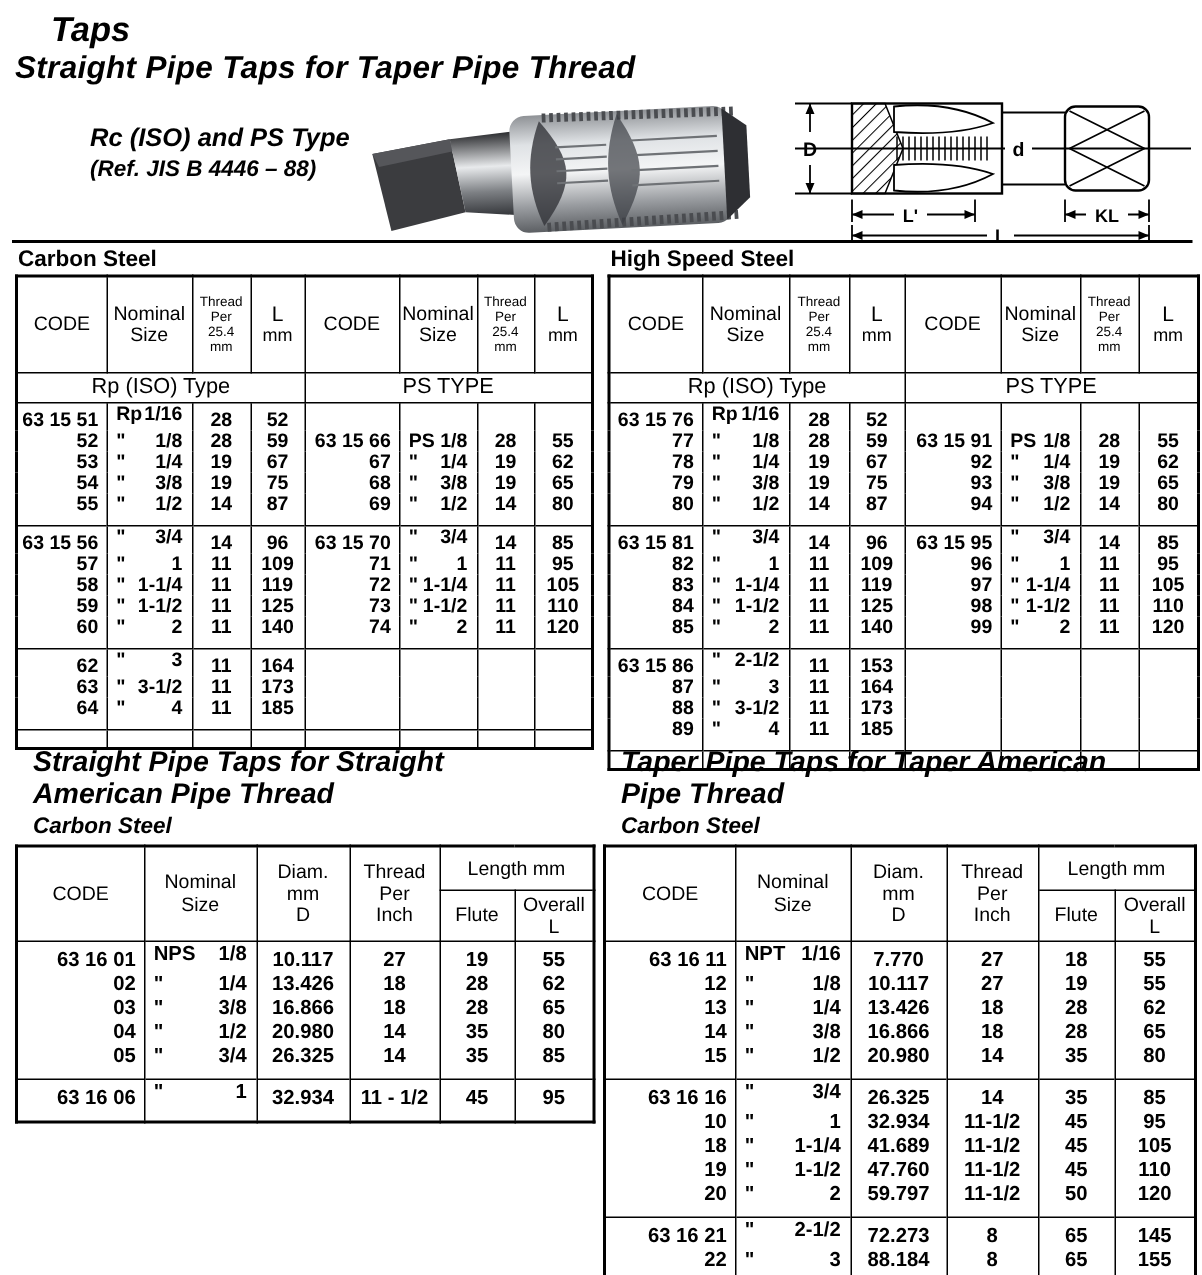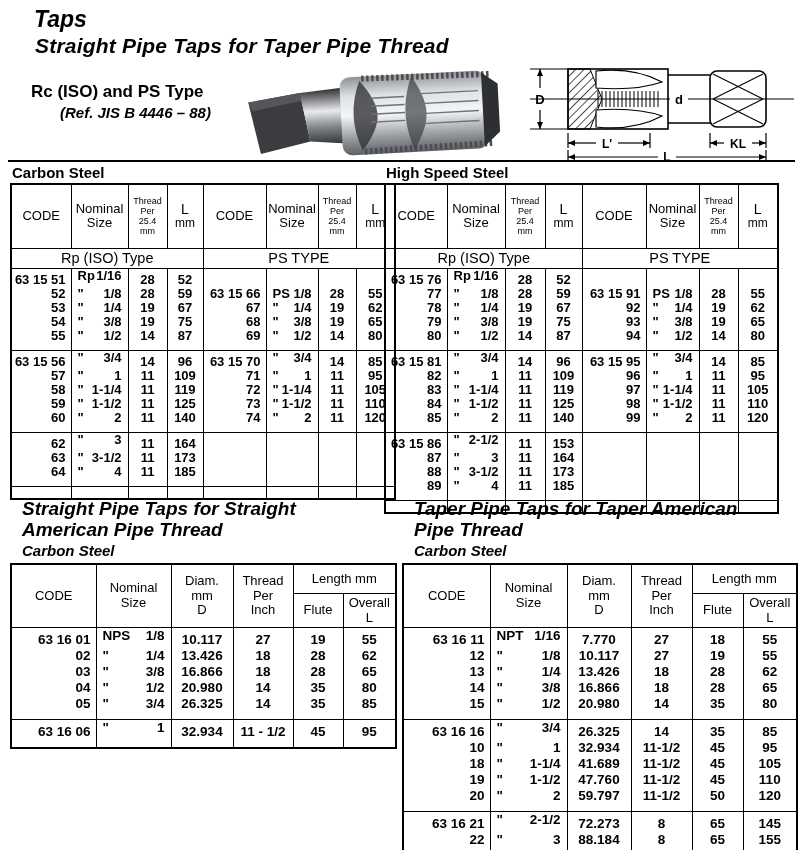--- a/index.html
+++ b/index.html
@@ -7,30 +7,30 @@
   body {
     width:801px; height:850px; position:relative;
     background:#fff; color:#000;
     font-family:"Liberation Sans", sans-serif;
     overflow:hidden;
   }
   .abs { position:absolute; }
 
   
   .page-title   { left:34px; top:6px;  font-size:23px; font-weight:bold; font-style:italic; }
-  .page-sub     { left:35px; top:34px; font-size:21px; font-weight:bold; font-style:italic; letter-spacing:.2px; }
-  .type-line    { left:31px; top:82px; font-size:17px; font-weight:bold; }
+  .page-sub     { left:10px; top:34px; font-size:21px; font-weight:bold; font-style:italic; letter-spacing:.2px; }
+  .type-line    { left:60px; top:82px; font-size:17px; font-weight:bold; font-style:italic; }
   .ref-line     { left:60px; top:104px; font-size:15px; font-weight:bold; font-style:italic; }
 
   
   .top-rule { left:8px; top:160px; width:787px; height:2px; background:#000; }
 
   
   #top-left   { left:10px;  top:164px; width:384px; }
-  #top-right  { left:384px; top:164px; width:393px; }
+  #top-right  { left:405px; top:164px; width:393px; }
   #bot-left   { left:10px;  top:498px; width:385px; }
   #bot-right  { left:402px; top:498px; width:394px; }
 
   .steel-label { font-size:15px; font-weight:bold; margin:0 0 2px 2px; }
   .bot-title   { font-size:19px; font-weight:bold; font-style:italic; line-height:1.12;
                  white-space:pre-line; margin:0 0 1px 12px; }
   .bot-steel   { font-size:15px; font-weight:bold; font-style:italic; margin:0 0 4px 12px; }
 
   
   table { border-collapse:collapse; width:100%; table-layout:fixed; }

